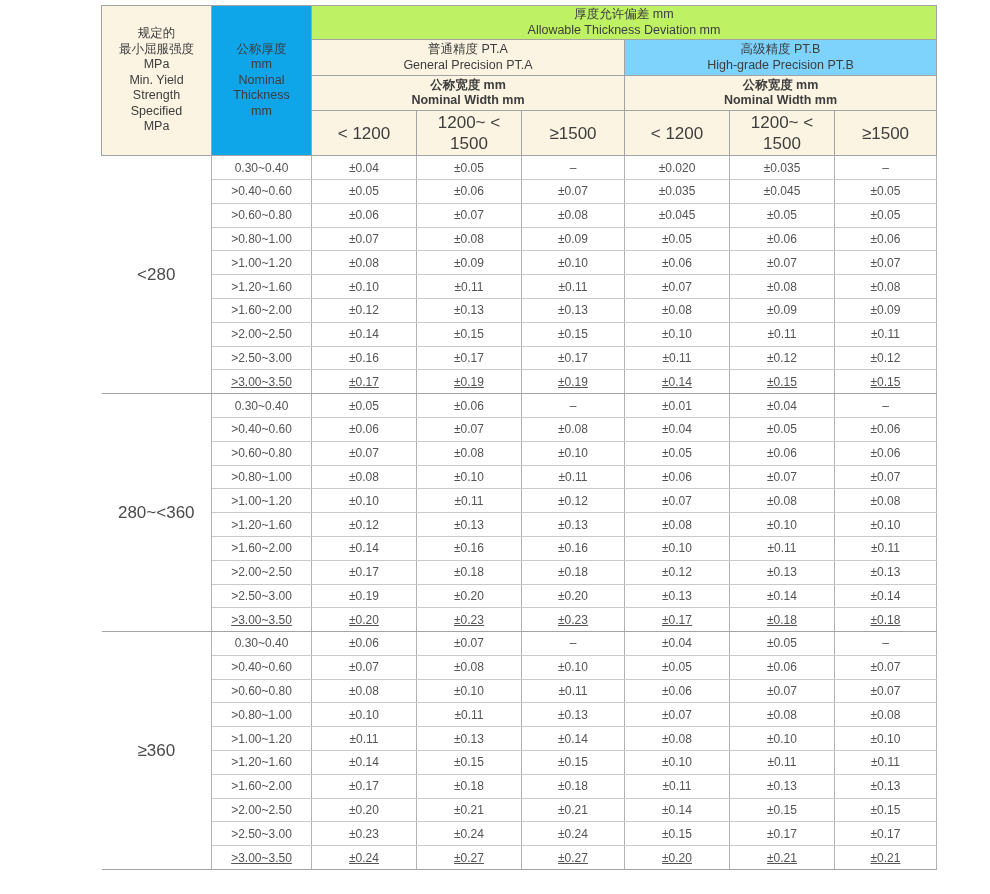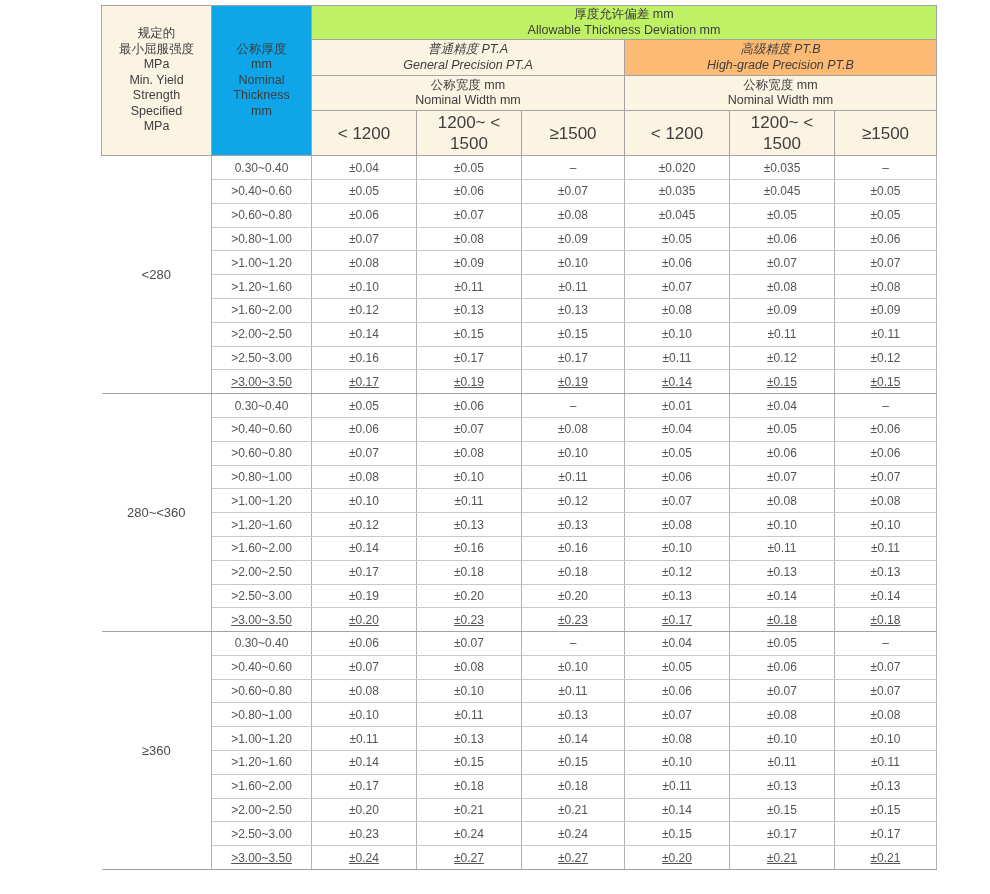--- a/index.html
+++ b/index.html
@@ -29,39 +29,39 @@
     vertical-align: middle;
     padding: 1px 2px;
   }
   tr.h1 th { border-top: 1px solid #a3a3a3; height: 28px; }
   tr.h2 th { height: 36px; }
   tr.h3 th { height: 35px; }
   tr.h4 th { height: 24px; border-bottom: 1px solid #a3a3a3; font-size: 17px; }
   th.yield-hdr  { border-left: 1px solid #a3a3a3; border-right: 1px solid #a3a3a3; border-bottom: 1px solid #a3a3a3; }
   th.thickness-hdr { border-right: 1px solid #a3a3a3; border-bottom: 1px solid #a3a3a3; }
   th.dev-hdr   { border-right: 1px solid #a3a3a3; border-bottom: 1px solid #a3a3a3; }
-  th.group-hdr { border-right: 1px solid #a3a3a3; border-bottom: 1px solid #a3a3a3; font-style: italic; }
-  th.width-hdr { border-right: 1px solid #a3a3a3; border-bottom: 1px solid #a3a3a3; }
+  th.group-hdr { border-right: 1px solid #a3a3a3; border-bottom: 1px solid #a3a3a3; }
+  th.width-hdr { border-right: 1px solid #a3a3a3; border-bottom: 1px solid #a3a3a3; font-weight: bold; }
   th.tier      { border-right: 1px solid #a3a3a3; }
   tbody td {
     font-size: 12px;
     color: #545454;
     text-align: center;
     vertical-align: middle;
     height: 23.8px;
     border-bottom: 1px solid #c9c9c9;
     border-right: 1px solid #b2b2b2;
     padding: 0 2px;
     background: #ffffff;
   }
   tbody td.yield-cell {
     border-right: 1px solid #b2b2b2;
     border-bottom: 1px solid #a3a3a3;
     color: #4a4a4a;
-    font-size: 13px;
+    font-size: 17px;
   }
   tbody tr.group-end td { border-bottom: 1px solid #a3a3a3; text-decoration: underline; }
 </style>
 </head>
 <body>
 
 <div class="page">
   <table class="spec-table">
     <colgroup>
       <col style="width:110px">
@@ -86,21 +86,21 @@
 mm
 Nominal
 Thickness
 mm</th>
         <th class="dev-hdr" colspan="6" style="background: #bef264;">厚度允许偏差  mm
 Allowable Thickness Deviation mm</th>
       </tr>
       <tr class="h2">
         <th class="group-hdr" colspan="3" style="background: rgb(251, 244, 226);">普通精度  PT.A
 General Precision PT.A</th>
-        <th class="group-hdr" colspan="3" style="background: #fdba74;">高级精度  PT.B
+        <th class="group-hdr" colspan="3" style="background: #7dd3fc;">高级精度  PT.B
 High-grade Precision PT.B</th>
       </tr>
       <tr class="h3">
         <th class="width-hdr" colspan="3" style="background: rgb(251, 244, 226);">公称宽度 mm
 Nominal Width mm</th>
         <th class="width-hdr" colspan="3" style="background: rgb(251, 244, 226);">公称宽度 mm
 Nominal Width mm</th>
       </tr>
       <tr class="h4" id="tier-row">
           <th class="tier" style="background: rgb(251, 244, 226);">&lt; 1200</th>

